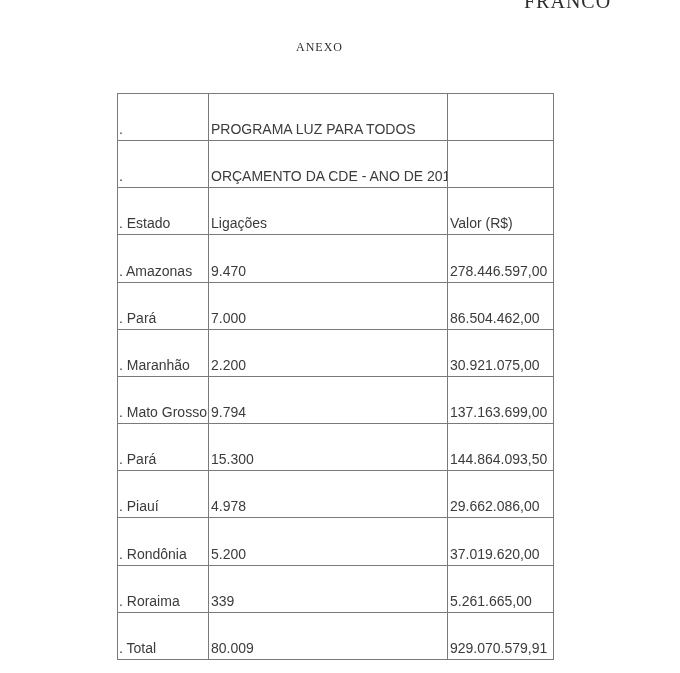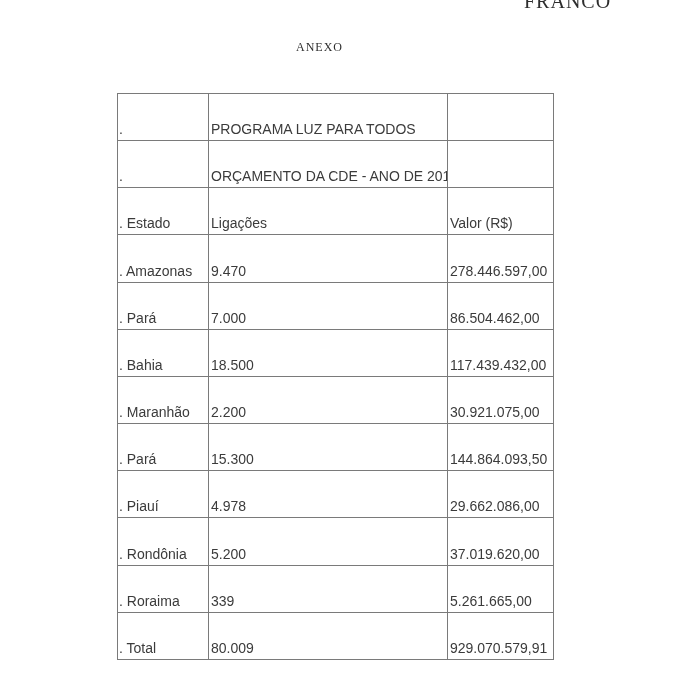--- a/index.html
+++ b/index.html
@@ -90,28 +90,28 @@
           <td class="col-estado">. Amazonas</td>
           <td class="col-ligacoes">9.470</td>
           <td class="col-valor">278.446.597,00</td>
         </tr>
         <tr>
           <td class="col-estado">. Pará</td>
           <td class="col-ligacoes">7.000</td>
           <td class="col-valor">86.504.462,00</td>
         </tr>
         <tr>
-          <td class="col-estado">. Bahia</td>
-          <td class="col-ligacoes">18.500</td>
-          <td class="col-valor">117.439.432,00</td>
-        </tr>
-        <tr>
           <td class="col-estado">. Maranhão</td>
           <td class="col-ligacoes">2.200</td>
           <td class="col-valor">30.921.075,00</td>
+        </tr>
+        <tr>
+          <td class="col-estado">. Mato Grosso</td>
+          <td class="col-ligacoes">9.794</td>
+          <td class="col-valor">137.163.699,00</td>
         </tr>
         <tr>
           <td class="col-estado">. Pará</td>
           <td class="col-ligacoes">15.300</td>
           <td class="col-valor">144.864.093,50</td>
         </tr>
         <tr>
           <td class="col-estado">. Piauí</td>
           <td class="col-ligacoes">4.978</td>
           <td class="col-valor">29.662.086,00</td>

